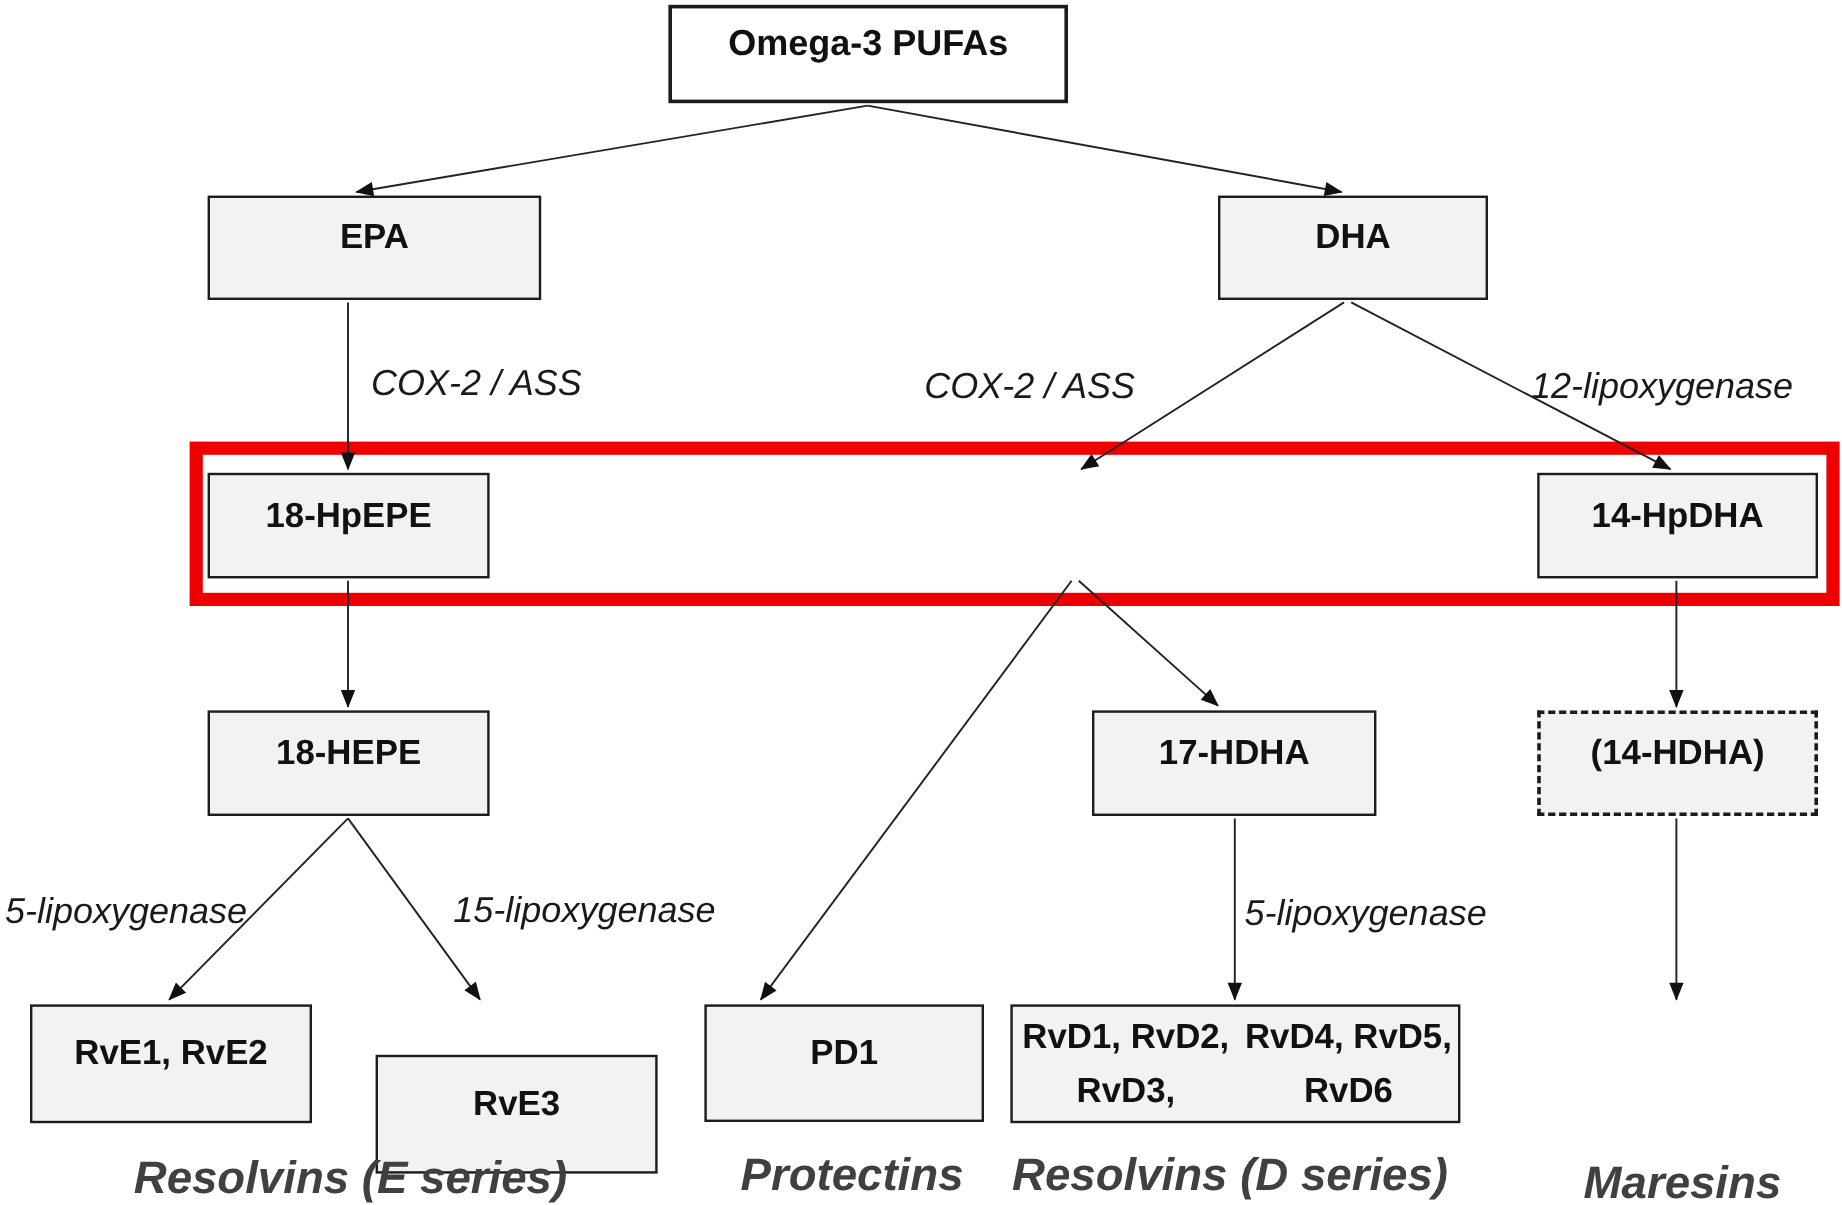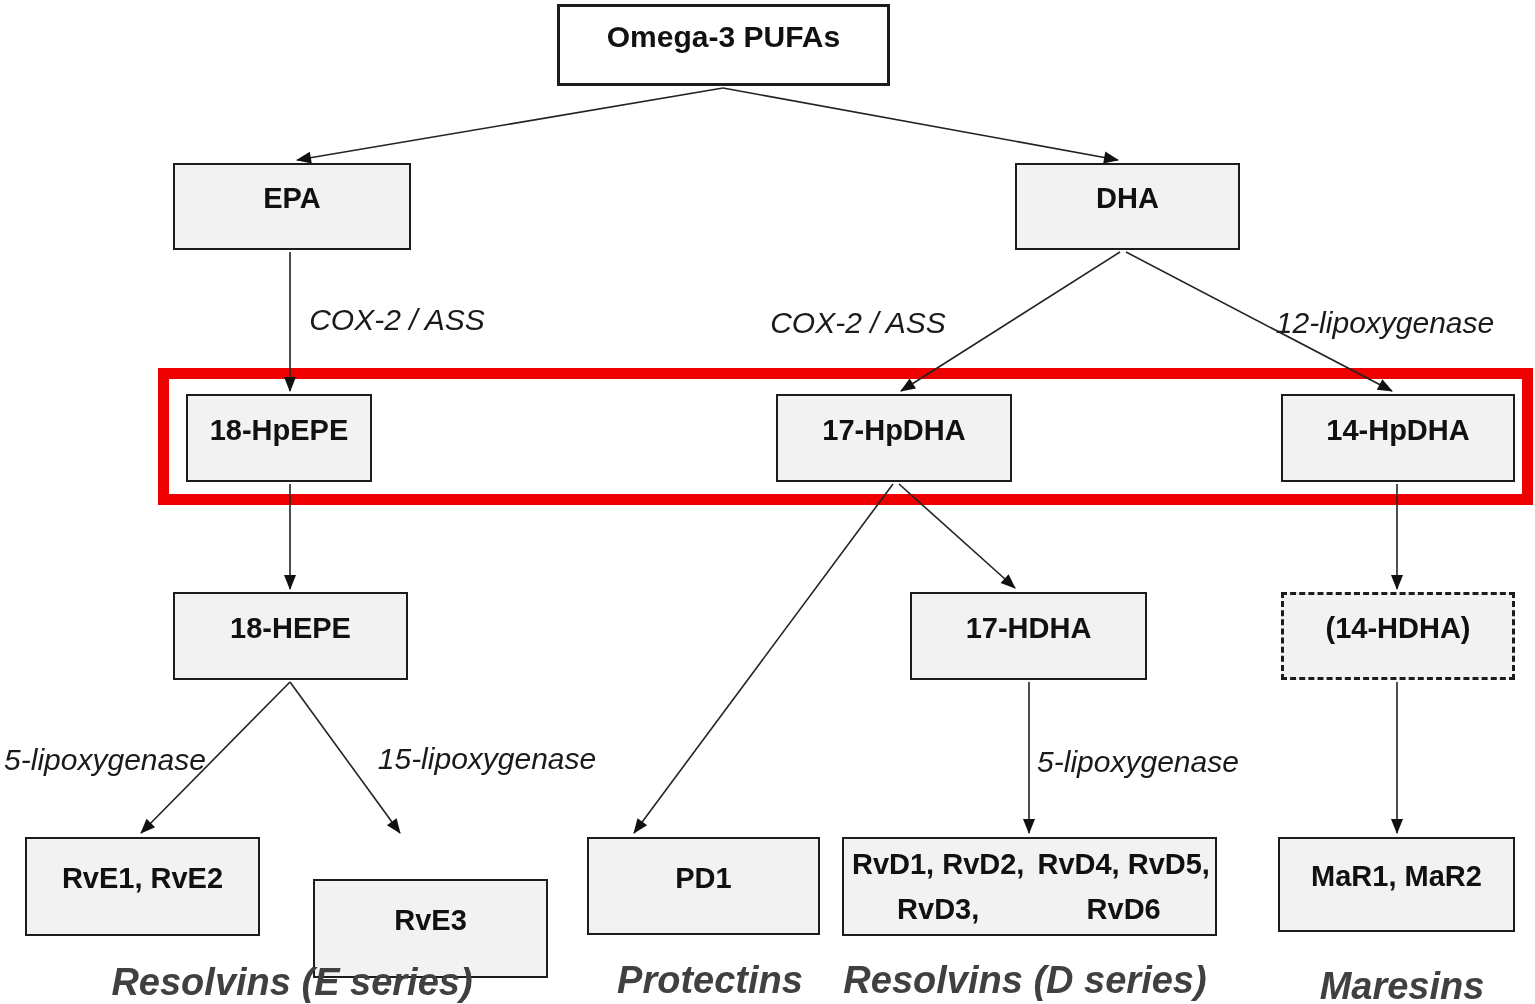--- a/index.html
+++ b/index.html
@@ -58,35 +58,32 @@
     <line x1="899" y1="484" x2="1015" y2="588" marker-end="url(#ah)"></line>
     <line x1="1029" y1="682" x2="1029" y2="833" marker-end="url(#ah)"></line>
     <line x1="1397" y1="484" x2="1397" y2="589" marker-end="url(#ah)"></line>
     <line x1="1397" y1="682" x2="1397" y2="833" marker-end="url(#ah)"></line>
   </svg>
 
   <div class="node white" style="left:557px;top:4px;width:333px;height:82px">
     <span>Omega-3 PUFAs</span>
   </div>
 
-  <div class="node" style="left:173px;top:163px;width:238px;height:87px">
+  <div class="node" style="left:173px;top:163px;width:278px;height:87px">
     <span>EPA</span>
   </div>
 
   <div class="node" style="left:1015px;top:163px;width:225px;height:87px">
     <span>DHA</span>
   </div>
 
-  <div class="node" style="left:186px;top:394px;width:186px;height:88px">
+  <div class="node" style="left:173px;top:394px;width:235px;height:88px">
     <span>18-HpEPE</span>
   </div>
 
-  <div class="node" style="left:776px;top:394px;width:236px;height:88px">
-    <span>17-HpDHA</span>
-  </div>
 
   <div class="node" style="left:1281px;top:394px;width:234px;height:88px">
     <span>14-HpDHA</span>
   </div>
 
   <div class="node" style="left:173px;top:592px;width:235px;height:88px">
     <span>18-HEPE</span>
   </div>
 
   <div class="node" style="left:910px;top:592px;width:237px;height:88px">
@@ -107,23 +104,20 @@
 
   <div class="node" style="left:587px;top:837px;width:233px;height:98px">
     <span>PD1</span>
   </div>
 
   <div class="node multiline" style="left:842px;top:837px;width:375px;height:99px">
     <span>RvD1, RvD2, RvD3,</span>
     <span>RvD4, RvD5, RvD6</span>
   </div>
 
-  <div class="node" style="left:1278px;top:837px;width:237px;height:95px">
-    <span>MaR1, MaR2</span>
-  </div>
 
   <div class="enzyme" style="left:397px;top:291px">COX-2 / ASS</div>
   <div class="enzyme" style="left:858px;top:294px">COX-2 / ASS</div>
   <div class="enzyme" style="left:1385px;top:294px">12-lipoxygenase</div>
   <div class="enzyme" style="left:105px;top:731px">5-lipoxygenase</div>
   <div class="enzyme" style="left:487px;top:730px">15-lipoxygenase</div>
   <div class="enzyme" style="left:1138px;top:733px">5-lipoxygenase</div>
 
   <div class="category" style="left:292px;top:961px">Resolvins (E series)</div>
   <div class="category" style="left:710px;top:959px">Protectins</div>

